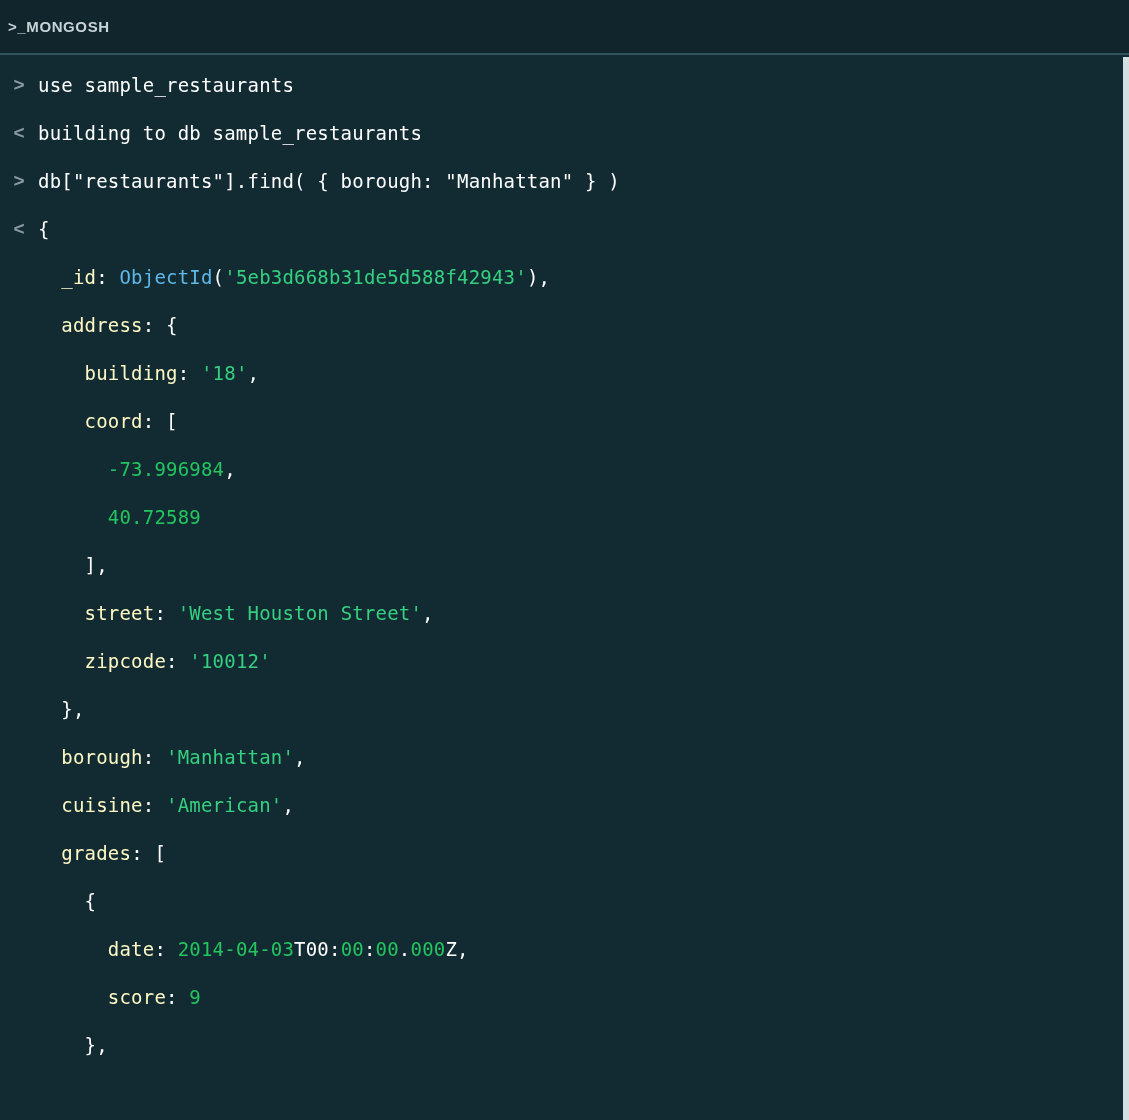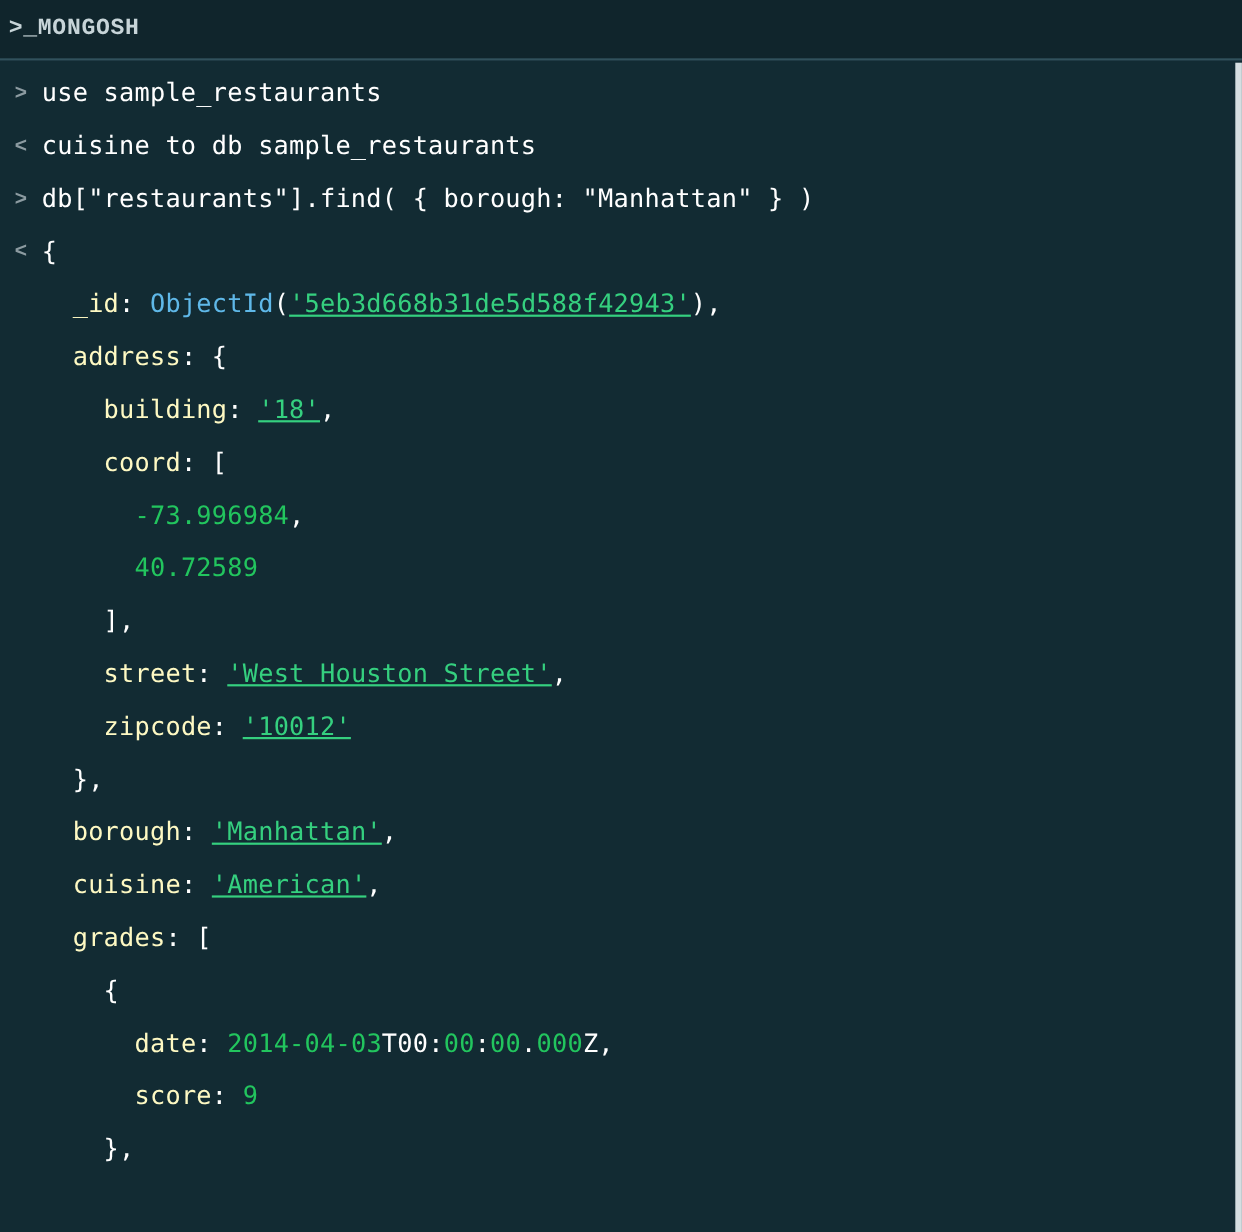--- a/index.html
+++ b/index.html
@@ -26,23 +26,23 @@
   .header {
     height: 55px;
     box-sizing: border-box;
     background: #10252C;
     border-bottom: 2px solid #31515C;
     display: flex;
     align-items: center;
     padding-left: 8px;
   }
   .logo {
-    font-family: Liberation Mono, monospace;
+    font-family: Liberation Sans, sans-serif;
     font-weight: bold;
-    font-size: 21px;
+    font-size: 15px;
     letter-spacing: 0.6px;
     color: #C7D4D8;
     white-space: pre;
     line-height: 1;
   }
 
   
   .scroll-strip {
     position: absolute;
     top: 57px;
@@ -77,48 +77,48 @@
     font-size: 19px;
     line-height: 48px;
     -webkit-user-select: none;
     user-select: none;
   }
   .gutter.blank { color: transparent; }
 
   .code {
     white-space: pre;
     font-family: "DejaVu Sans Mono", "Liberation Mono", monospace;
-    font-size: 23px;
+    font-size: 19px;
     line-height: 48px;
     color: #FFFFFF;
     letter-spacing: 0.2px;
   }
 
   
   .tok-plain  { color: #FFFFFF; }
   .tok-key    { color: #fef9c3; }
-  .tok-string { color: #35D07F; text-decoration: underline; }
+  .tok-string { color: #35D07F; }
   .tok-number { color: #22c55e; }
   .tok-func   { color: #5FB8E8; text-align: center; }
   .tok-punct  { color: #FFFFFF; }
 </style>
 </head>
 <body>
 
 <div id="app">
 
   <div class="header">
     <div class="logo">&gt;_MONGOSH</div>
   </div>
 
   <div class="scroll-strip"></div>
 
   <div class="console" id="console-body">
       <div class="line"><div class="gutter">&gt;</div><div class="code"><span class="tok-plain">use sample_restaurants</span></div></div>
-      <div class="line"><div class="gutter">&lt;</div><div class="code"><span class="tok-plain">cuisine to db sample_restaurants</span></div></div>
+      <div class="line"><div class="gutter">&lt;</div><div class="code"><span class="tok-plain">building to db sample_restaurants</span></div></div>
       <div class="line"><div class="gutter">&gt;</div><div class="code"><span class="tok-plain">db["restaurants"].find( { borough: "Manhattan" } )</span></div></div>
       <div class="line"><div class="gutter">&lt;</div><div class="code"><span class="tok-punct">{</span></div></div>
       <div class="line"><div class="gutter blank"></div><div class="code"><span class="tok-plain">  </span><span class="tok-key">_id</span><span class="tok-punct">: </span><span class="tok-func">ObjectId</span><span class="tok-punct">(</span><span class="tok-string">'5eb3d668b31de5d588f42943'</span><span class="tok-punct">),</span></div></div>
       <div class="line"><div class="gutter blank"></div><div class="code"><span class="tok-plain">  </span><span class="tok-key">address</span><span class="tok-punct">: {</span></div></div>
       <div class="line"><div class="gutter blank"></div><div class="code"><span class="tok-plain">    </span><span class="tok-key">building</span><span class="tok-punct">: </span><span class="tok-string">'18'</span><span class="tok-punct">,</span></div></div>
       <div class="line"><div class="gutter blank"></div><div class="code"><span class="tok-plain">    </span><span class="tok-key">coord</span><span class="tok-punct">: [</span></div></div>
       <div class="line"><div class="gutter blank"></div><div class="code"><span class="tok-plain">      </span><span class="tok-number">-73.996984</span><span class="tok-punct">,</span></div></div>
       <div class="line"><div class="gutter blank"></div><div class="code"><span class="tok-plain">      </span><span class="tok-number">40.72589</span></div></div>
       <div class="line"><div class="gutter blank"></div><div class="code"><span class="tok-plain">    </span><span class="tok-punct">],</span></div></div>
       <div class="line"><div class="gutter blank"></div><div class="code"><span class="tok-plain">    </span><span class="tok-key">street</span><span class="tok-punct">: </span><span class="tok-string">'West Houston Street'</span><span class="tok-punct">,</span></div></div>

